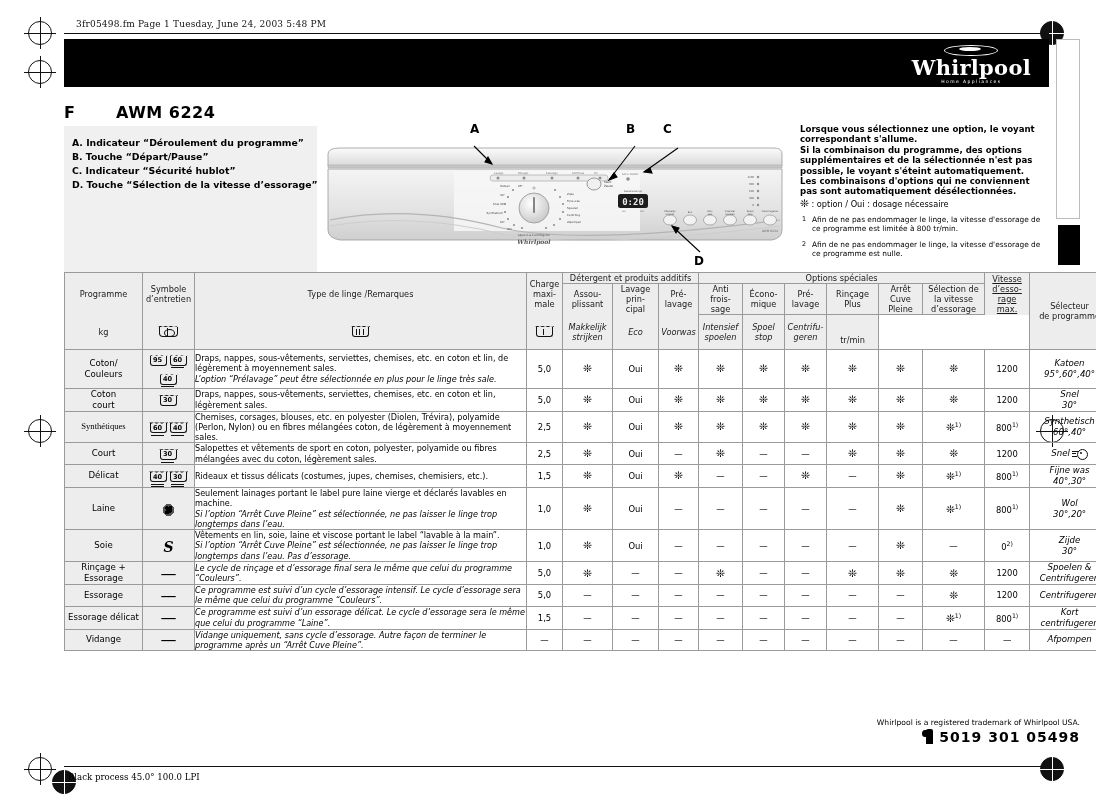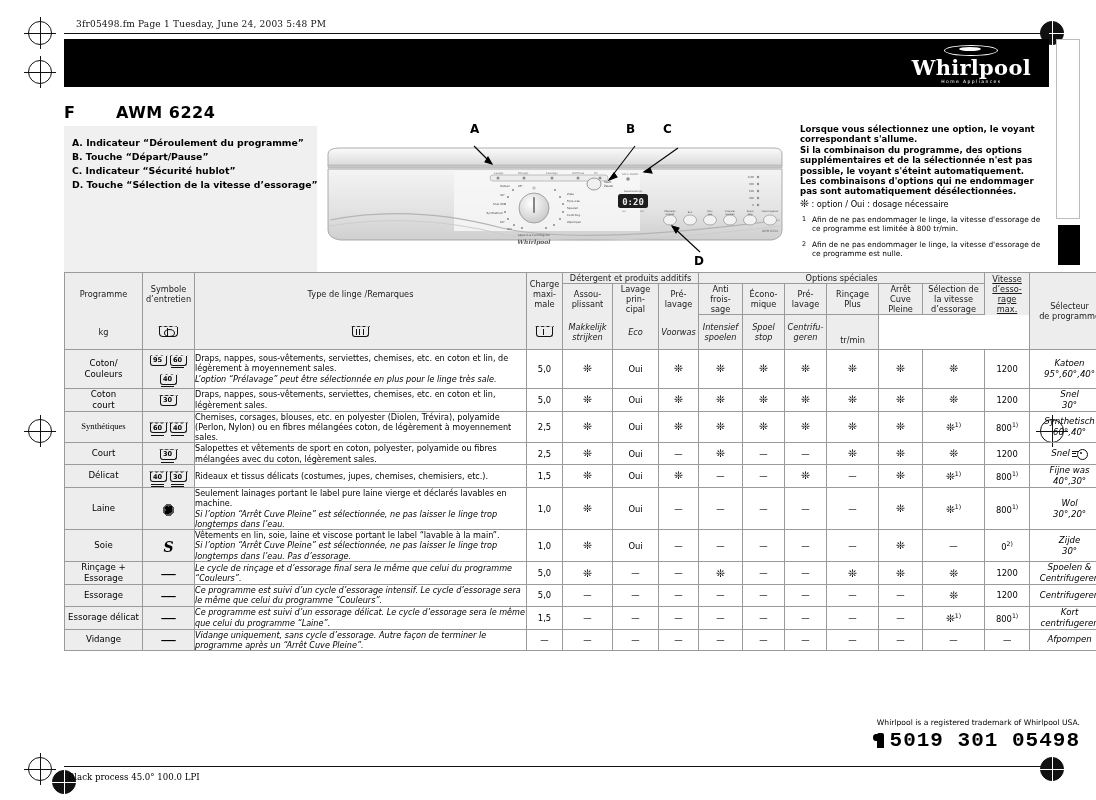--- a/index.html
+++ b/index.html
@@ -82,21 +82,21 @@
         radial-gradient(circle at 50% 50%,#555 0 6px,transparent 6px);vertical-align:middle;}
   .silksym{display:inline-block;font-family:"DejaVu Serif","Liberation Serif",serif;font-weight:bold;font-style:italic;font-size:14px;line-height:14px;vertical-align:middle;}
 
   .snelicon{display:inline-block;vertical-align:middle;margin-left:2px;position:relative;width:16px;height:10px;}
   .snelicon .ln{position:absolute;left:0;width:6px;height:1.1px;background:#111;}
   .snelicon .c{position:absolute;right:0;top:0;width:9px;height:9px;border:1.2px solid #111;border-radius:50%;}
   .snelicon .c:after{content:"";position:absolute;left:2.4px;top:2.4px;width:2.2px;height:2.2px;background:#111;border-radius:50%;}
 
   
   .tm{position:absolute;right:16px;top:718px;font-size:7.6px;}
-  .code{position:absolute;right:16px;top:729px;font-size:21px;font-weight:bold;letter-spacing:1px;font-family:Liberation Mono, monospace;}
+  .code{position:absolute;right:16px;top:729px;font-size:14px;font-weight:bold;letter-spacing:1px;}
   .phglyph{display:inline-block;width:13px;height:15px;vertical-align:-2px;margin-right:4px;position:relative;}
   .phglyph:before{content:"";position:absolute;left:4px;top:0;width:7px;height:15px;background:#000;border-radius:2px 2px 0 0;}
   .phglyph:after{content:"";position:absolute;left:0;top:1px;width:6px;height:7px;background:#000;border-radius:50% 0 0 50%;}
   .blackproc{position:absolute;left:68px;top:772px;font-family:"DejaVu Serif","Liberation Serif",serif;font-size:8.6px;}
   .fmrule2{position:absolute;left:64px;top:766px;width:985px;height:1px;background:#111;}
 </style>
 </head>
 <body>
 
 <div class="page">
@@ -284,21 +284,21 @@
         <polygon points="350,84 357,86 354,91"></polygon>
     </g>
   </svg>
 
   <div class="notebox">
     <p>Lorsque vous sélectionnez une option, le voyant</p>
     <p>correspondant s'allume.</p>
     <p>Si la combinaison du programme, des options</p>
     <p>supplémentaires et de la sélectionnée n'est pas</p>
     <p>possible, le voyant s'éteint automatiquement.</p>
-    <p>Les combinaisons d'options qui ne endommager</p>
+    <p>Les combinaisons d'options qui ne conviennent</p>
     <p>pas sont automatiquement désélectionnées.</p>
     <p class="opt"><span class="ast">❊</span> <span>: option / Oui : dosage nécessaire</span></p>
     <div class="fnote"><sup>1</sup><span>Afin de ne pas endommager le linge, la vitesse d'essorage de ce programme est limitée à 800 tr/min.</span></div>
     <div class="fnote"><sup>2</sup><span>Afin de ne pas endommager le linge, la vitesse d'essorage de ce programme est nulle.</span></div>
   </div>
 
   <table class="grid">
     <colgroup>
       <col style="width:78px">
         <col style="width:52px">

